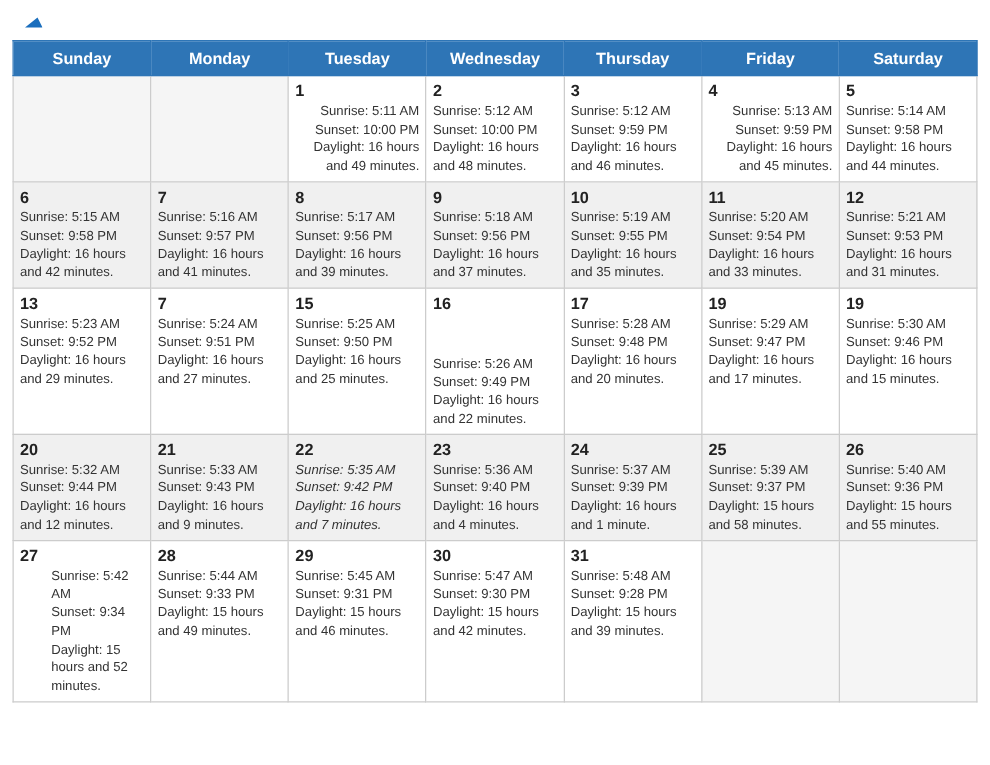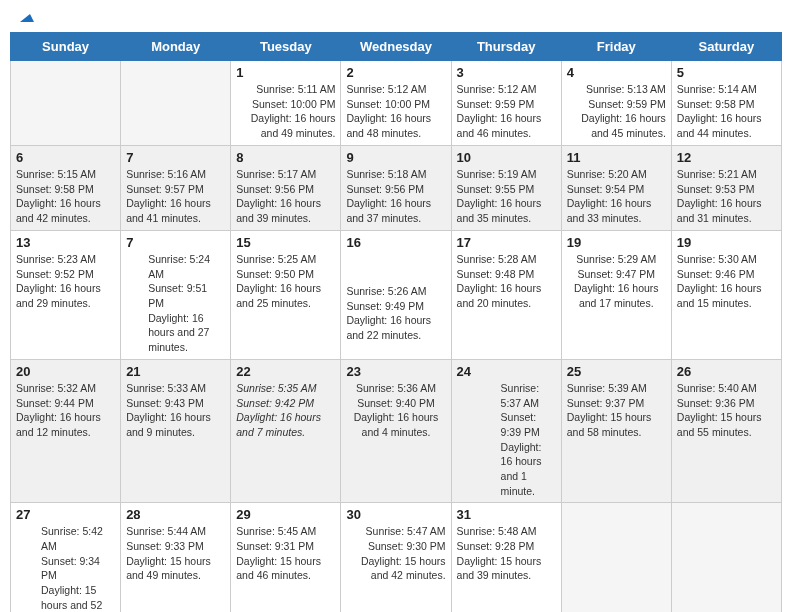--- a/index.html
+++ b/index.html
@@ -198,21 +198,21 @@
       </tr>
       <tr>
         <td>
           <span class="day-number">13</span>
           <div class="day-info" style="white-space: pre-line;">Sunrise: 5:23 AM
 Sunset: 9:52 PM
 Daylight: 16 hours and 29 minutes.</div>
         </td>
         <td>
           <span class="day-number">7</span>
-          <div class="day-info" style="white-space: pre-line; margin-left: 22px;">Sunrise: 5:24 AM
+          <div class="day-info" style="white-space: pre-line;">Sunrise: 5:24 AM
 Sunset: 9:51 PM
 Daylight: 16 hours and 27 minutes.</div>
         </td>
         <td>
           <span class="day-number">15</span>
           <div class="day-info" style="white-space: pre-line;">Sunrise: 5:25 AM
 Sunset: 9:50 PM
 Daylight: 16 hours and 25 minutes.</div>
         </td>
         <td>
@@ -222,21 +222,21 @@
 Daylight: 16 hours and 22 minutes.</div>
         </td>
         <td>
           <span class="day-number">17</span>
           <div class="day-info" style="white-space: pre-line;">Sunrise: 5:28 AM
 Sunset: 9:48 PM
 Daylight: 16 hours and 20 minutes.</div>
         </td>
         <td>
           <span class="day-number">19</span>
-          <div class="day-info" style="white-space: pre-line; text-align: center;">Sunrise: 5:29 AM
+          <div class="day-info" style="white-space: pre-line;">Sunrise: 5:29 AM
 Sunset: 9:47 PM
 Daylight: 16 hours and 17 minutes.</div>
         </td>
         <td>
           <span class="day-number">19</span>
           <div class="day-info" style="white-space: pre-line;">Sunrise: 5:30 AM
 Sunset: 9:46 PM
 Daylight: 16 hours and 15 minutes.</div>
         </td>
       </tr>
@@ -254,27 +254,27 @@
 Daylight: 16 hours and 9 minutes.</div>
         </td>
         <td>
           <span class="day-number">22</span>
           <div class="day-info" style="white-space: pre-line; font-style: italic;">Sunrise: 5:35 AM
 Sunset: 9:42 PM
 Daylight: 16 hours and 7 minutes.</div>
         </td>
         <td>
           <span class="day-number">23</span>
-          <div class="day-info" style="white-space: pre-line; text-align: center;">Sunrise: 5:36 AM
+          <div class="day-info" style="white-space: pre-line;">Sunrise: 5:36 AM
 Sunset: 9:40 PM
 Daylight: 16 hours and 4 minutes.</div>
         </td>
         <td>
           <span class="day-number">24</span>
-          <div class="day-info" style="white-space: pre-line; margin-left: 44px;">Sunrise: 5:37 AM
+          <div class="day-info" style="white-space: pre-line;">Sunrise: 5:37 AM
 Sunset: 9:39 PM
 Daylight: 16 hours and 1 minute.</div>
         </td>
         <td>
           <span class="day-number">25</span>
           <div class="day-info" style="white-space: pre-line;">Sunrise: 5:39 AM
 Sunset: 9:37 PM
 Daylight: 15 hours and 58 minutes.</div>
         </td>
         <td>
@@ -298,21 +298,21 @@
 Daylight: 15 hours and 49 minutes.</div>
         </td>
         <td>
           <span class="day-number">29</span>
           <div class="day-info" style="white-space: pre-line;">Sunrise: 5:45 AM
 Sunset: 9:31 PM
 Daylight: 15 hours and 46 minutes.</div>
         </td>
         <td>
           <span class="day-number">30</span>
-          <div class="day-info" style="white-space: pre-line; text-align: right;">Sunrise: 5:47 AM
+          <div class="day-info" style="white-space: pre-line;">Sunrise: 5:47 AM
 Sunset: 9:30 PM
 Daylight: 15 hours and 42 minutes.</div>
         </td>
         <td>
           <span class="day-number">31</span>
           <div class="day-info" style="white-space: pre-line;">Sunrise: 5:48 AM
 Sunset: 9:28 PM
 Daylight: 15 hours and 39 minutes.</div>
         </td>
         <td class="empty"></td>

